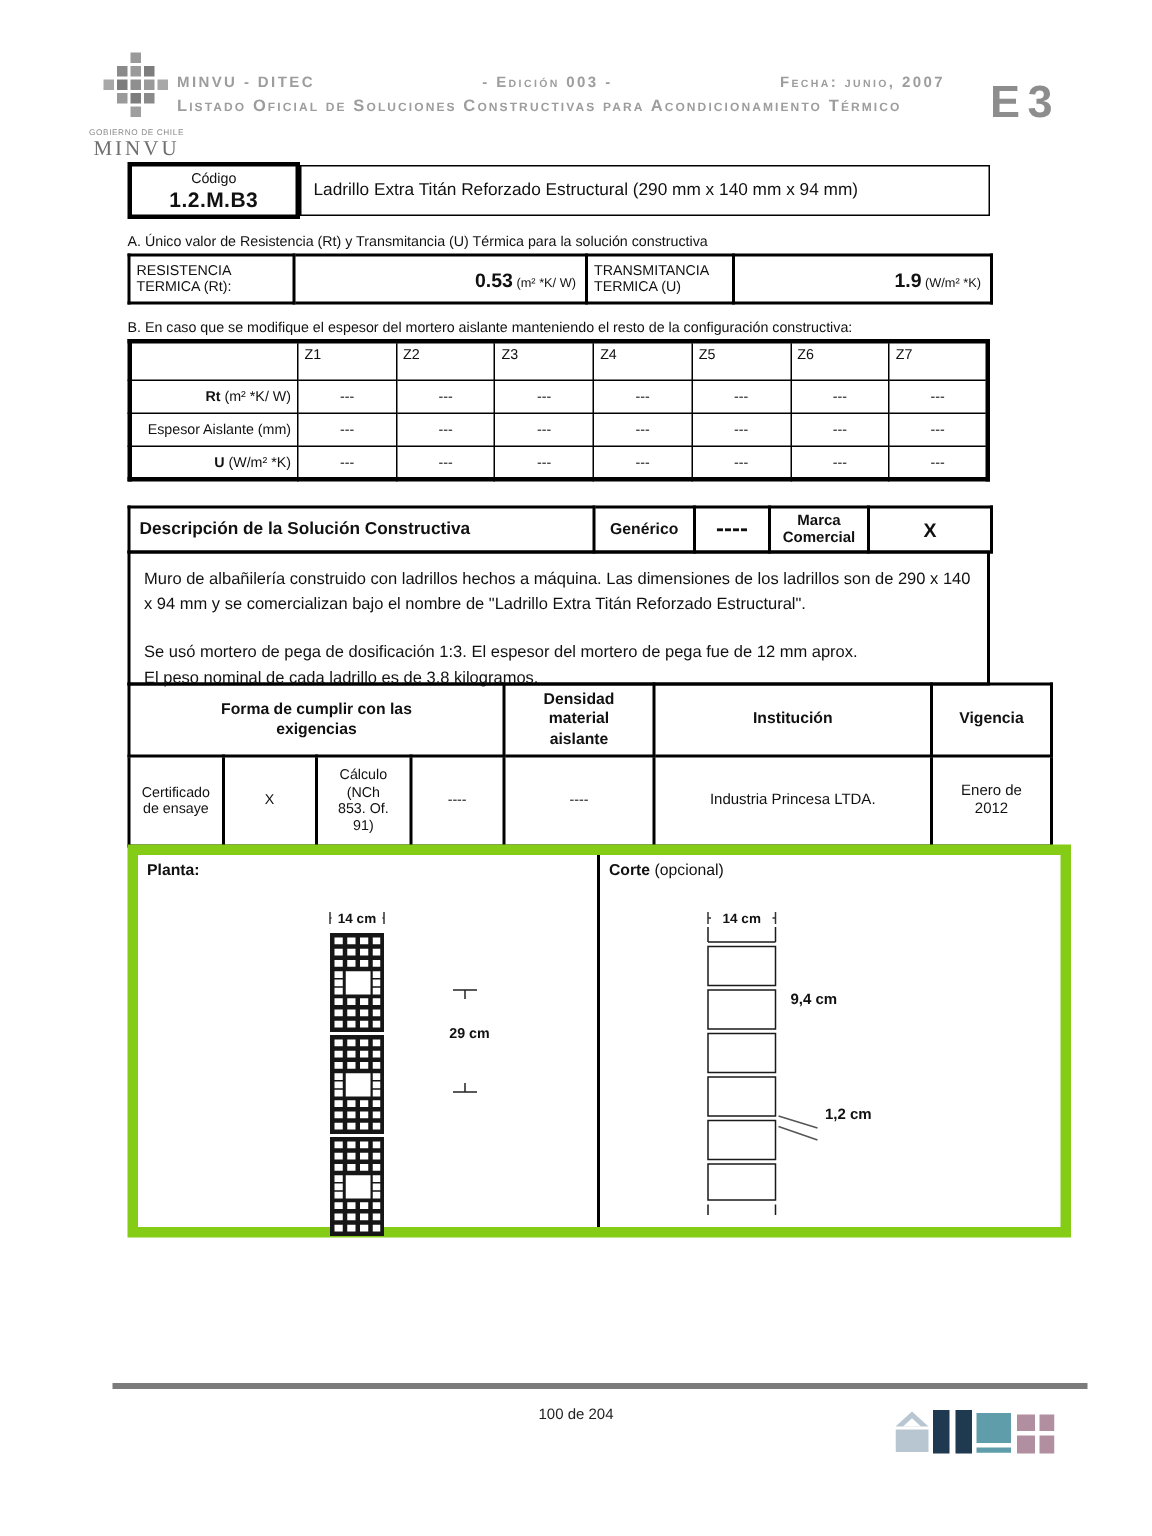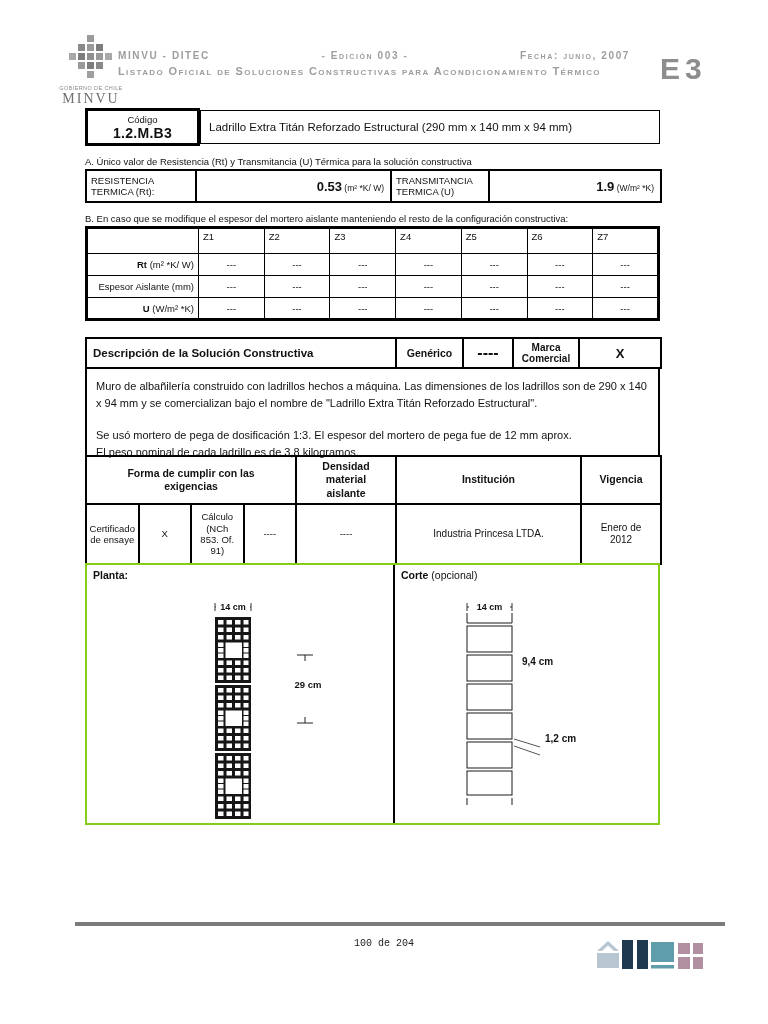--- a/index.html
+++ b/index.html
@@ -54,31 +54,31 @@
   .desc-body { width:575px; border:2px solid #000; margin-top:-2px; height:90px; padding:9px 9px; font-size:11px; line-height:1.5; }
   .desc-body p.gap { margin-bottom:16px; }
 
   .forma-table { margin-top:-2px; }
   .forma-table td { border:2px solid #000; text-align:center; vertical-align:middle; }
   .forma-table .hd { font-weight:bold; font-size:10.5px; height:48px; line-height:1.25; }
   .forma-table .dt { font-size:9.5px; height:60px; line-height:1.2; }
   .forma-table .thin-l { border-left:1px solid #000; }
   .prel { white-space:pre-line; }
 
-  .drawings { width:575px; height:262px; border:2px solid #84cc16; margin-top:-2px; display:flex; }
+  .drawings { width:629px; height:262px; border:7px solid #84cc16; margin-top:-2px; display:flex; }
   .planta-cell { width:308px; border-right:2px solid #000; position:relative; }
   .corte-cell { flex:1; position:relative; }
   .cell-label { position:absolute; top:4px; left:6px; font-size:10.5px; }
   .cell-label b { font-weight:bold; }
   .draw-svg { position:absolute; left:0; top:0; }
   .dim-label { position:absolute; font-size:9px; font-weight:bold; background:#fff; text-align:center; line-height:10px; }
 
   
   .footer-rule { position:absolute; left:75px; top:922px; width:650px; height:4px; background:#7b7b7b; }
-  .page-number { position:absolute; left:0; top:938px; width:768px; text-align:center; font-size:10px; color:#222;font-family:Liberation Mono, monospace; }
+  .page-number { position:absolute; left:0; top:938px; width:768px; text-align:center; font-size:10px; color:#222; }
   .footer-logo { position:absolute; left:597px; top:940px; }
 </style>
 </head>
 <body>
 
 <div class="page">
 
   <div class="logo">
     <svg width="46" height="46" viewBox="0 0 46 46">
       <g fill="#9a9a9a">
@@ -196,21 +196,21 @@
 
     <div class="desc-body">
       <p class="gap">Muro de albañilería construido con ladrillos hechos a máquina. Las dimensiones de los ladrillos son de 290 x 140 x 94 mm y se comercializan bajo el nombre de "Ladrillo Extra Titán Reforzado Estructural".</p>
       <p>Se usó mortero de pega de dosificación 1:3. El espesor del mortero de pega fue de 12 mm aprox.</p>
       <p>El peso nominal de cada ladrillo es de 3,8 kilogramos.</p>
     </div>
 
     <table class="forma-table">
       <tbody>
           <tr>
-        <td colspan="4" style="width:210px" class="hd prel">Forma de cumplir con las
+        <td colspan="4" style="width:250px" class="hd prel">Forma de cumplir con las
 exigencias</td>
         <td style="width:100px" class="hd prel">Densidad
 material
 aislante</td>
         <td style="width:185px" class="hd">Institución</td>
         <td style="width:80px" class="hd">Vigencia</td>
       </tr>
       <tr>
         <td style="width:75px" class="dt prel">Certificado
 de ensaye</td>

